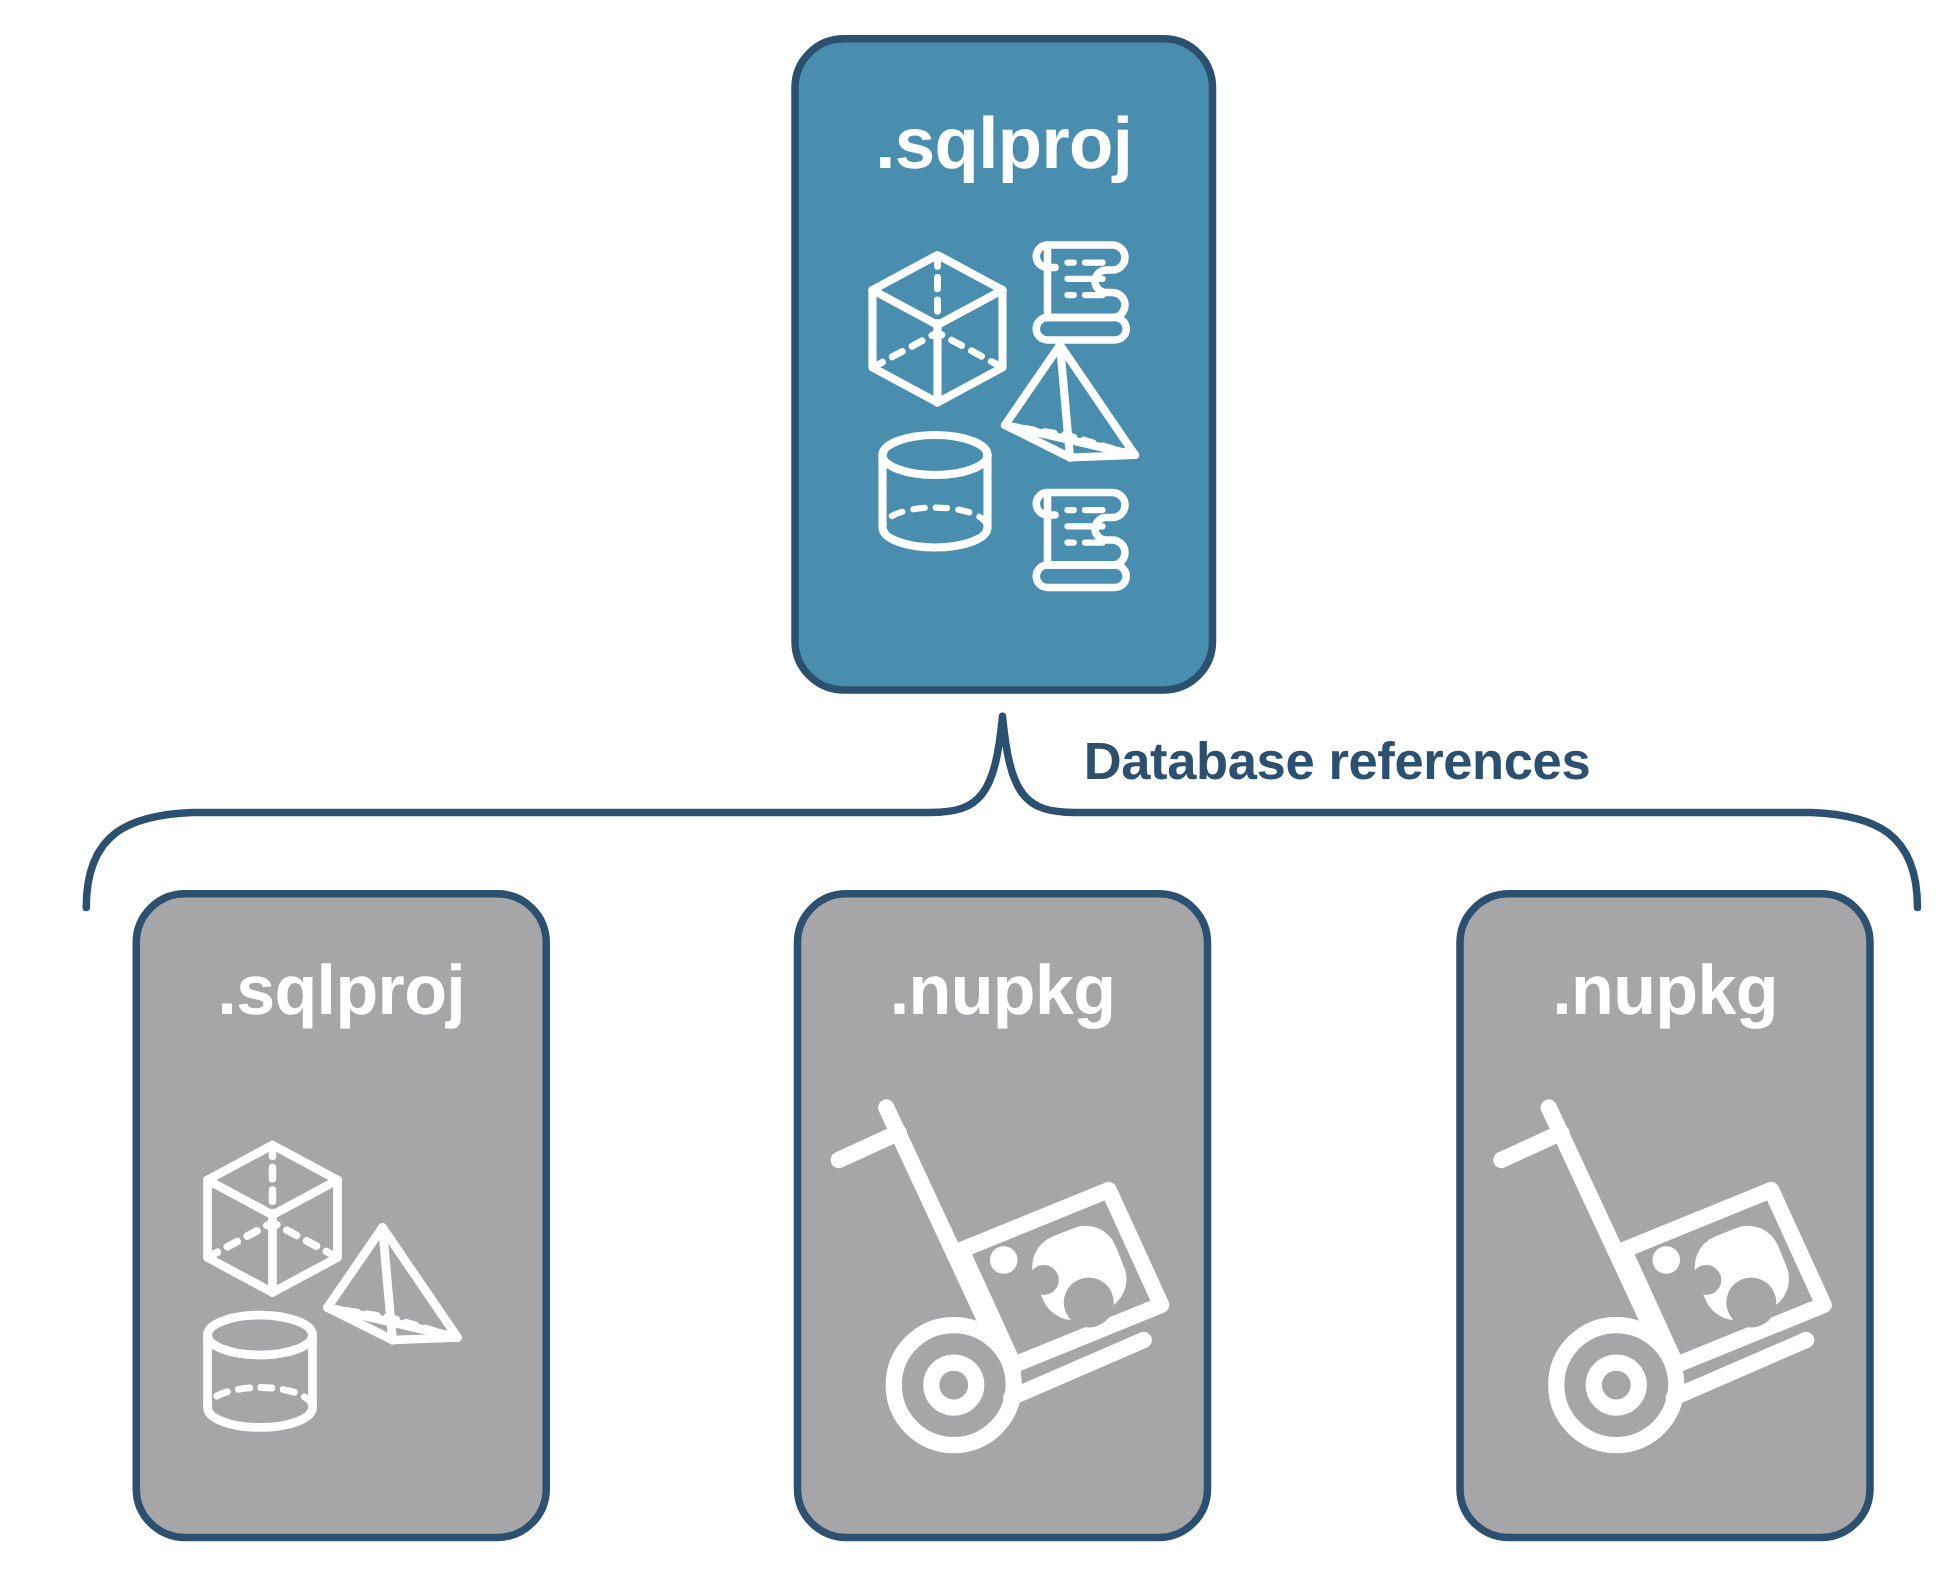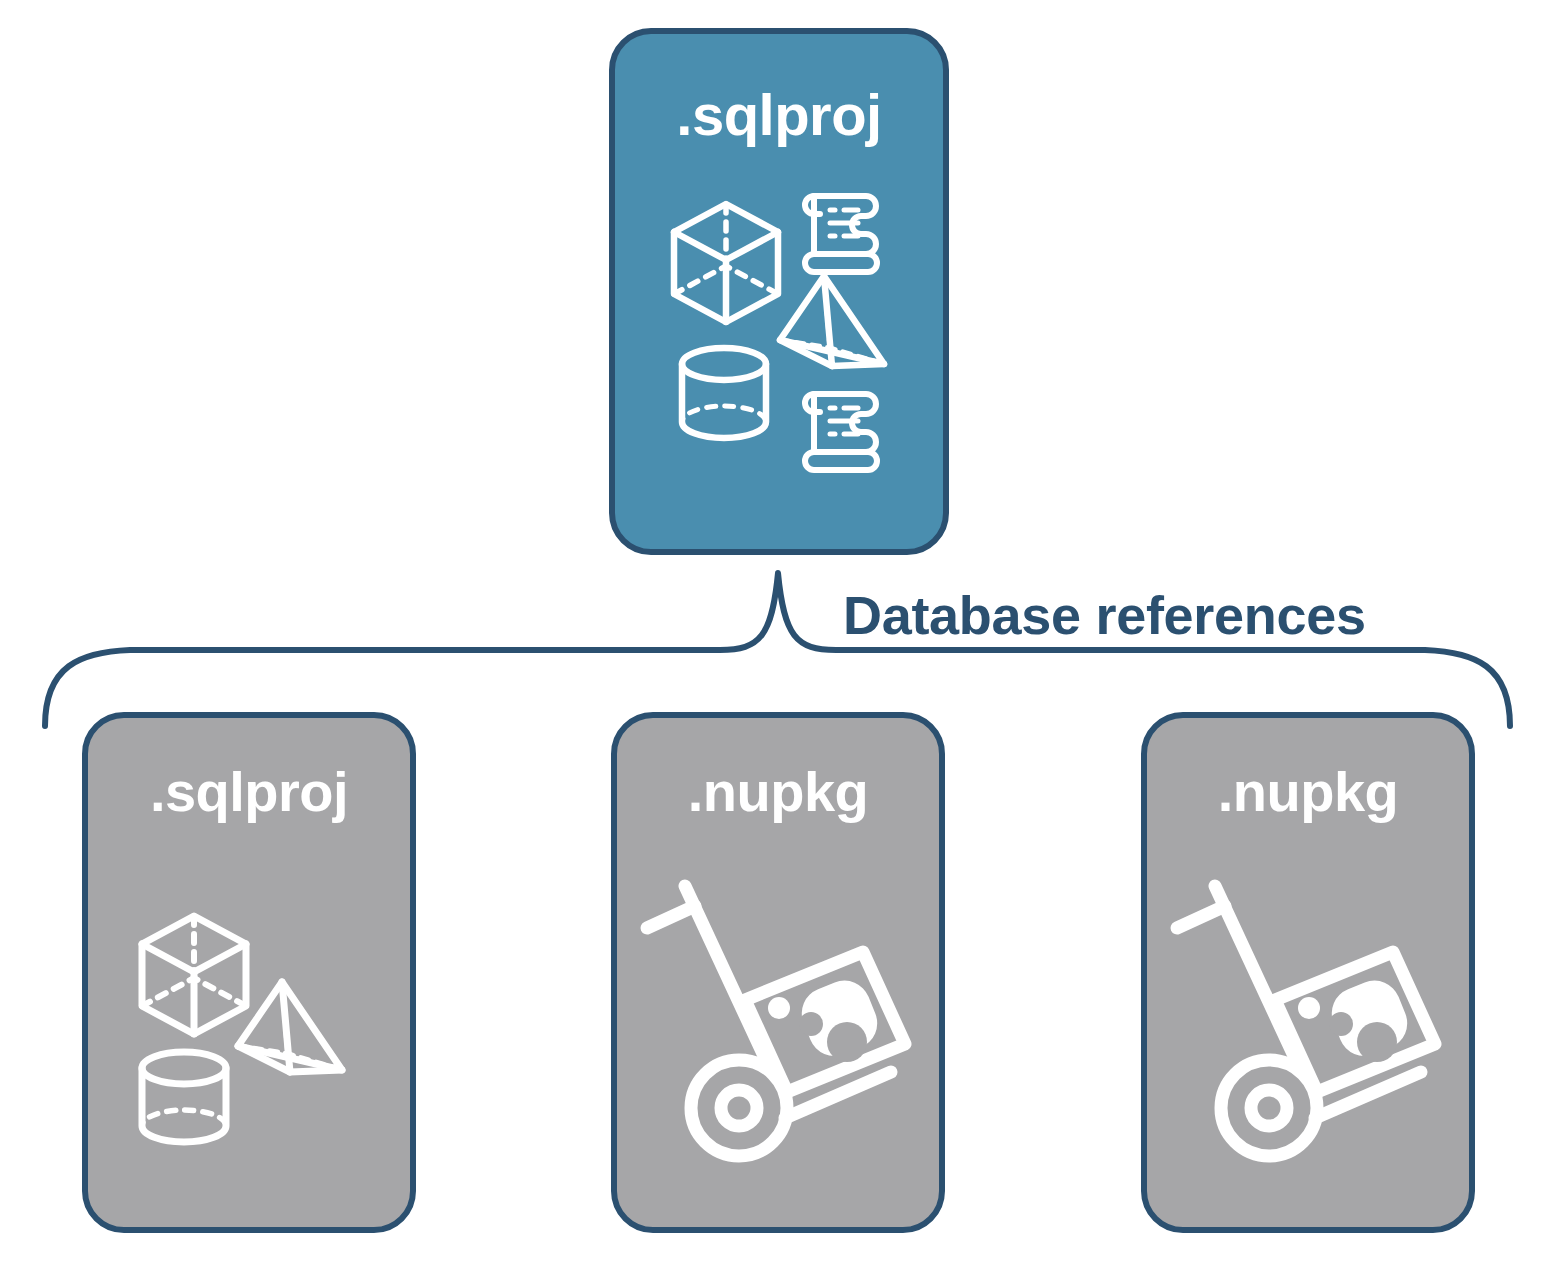--- a/index.html
+++ b/index.html
@@ -11,20 +11,21 @@
     width: 1566px;
     height: 1274px;
     position: relative;
     overflow: hidden;
     font-family: "Liberation Sans", sans-serif;
   }
 
   #diagram-root {
     position: absolute;
     inset: 0;
+    margin-left: 24px;
   }
 
   
   .card {
     position: absolute;
     border-radius: 42px;
     border: 6px solid #2b5070;
     box-sizing: border-box;
     display: block;
   }
@@ -91,21 +92,21 @@
     left: 20px;
     top: 540px;
     width: 1530px;
     height: 220px;
     pointer-events: none;
   }
   #brace-label {
     position: absolute;
     left: 843px;
     top: 588px;
-    font-size: 54px;
+    font-size: 42px;
     font-weight: bold;
     color: #2b5070;
     letter-spacing: -0.3px;
     white-space: nowrap;
     line-height: 1;
   }
 
   svg { display: block; overflow: visible; }
 </style>
 </head>

